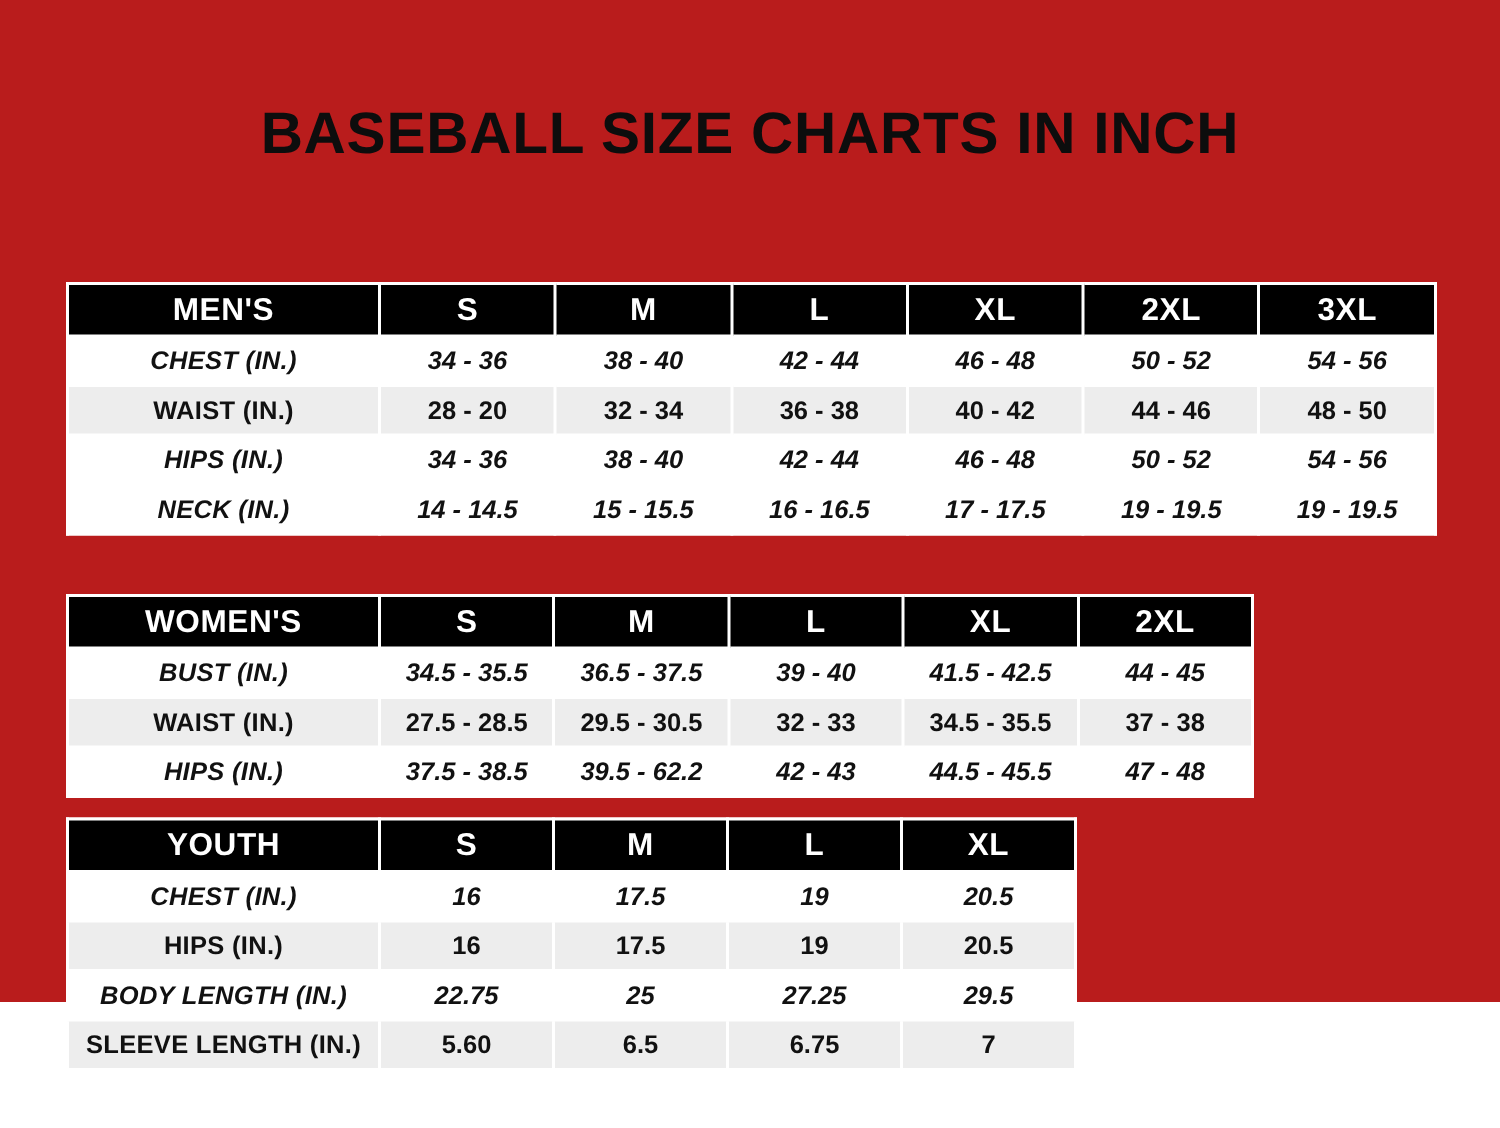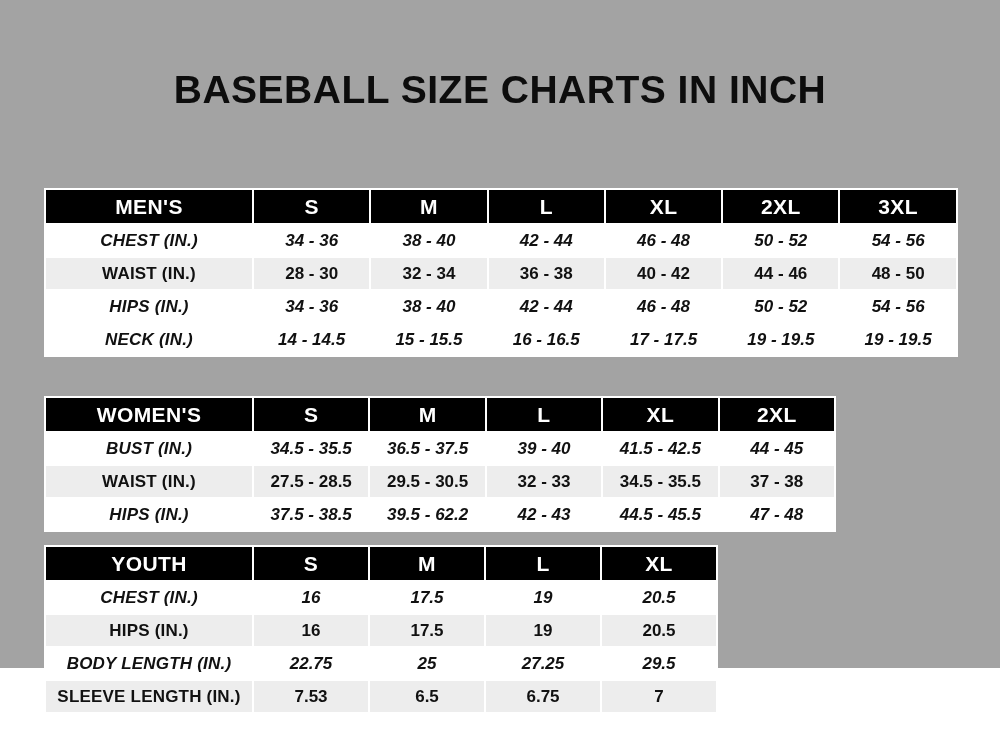--- a/index.html
+++ b/index.html
@@ -11,21 +11,21 @@
     width: 1000px;
     height: 752px;
     font-family: "Liberation Sans", sans-serif;
     color: #111111;
     overflow: hidden;
   }
   .page {
     position: relative;
     width: 1000px;
     height: 668px;
-    background: #a3a3a3;
+    background: #b91c1c;
   }
   .title {
     position: absolute;
     top: 68px;
     left: 0;
     width: 1000px;
     text-align: center;
     font-size: 39px;
     font-weight: bold;
     letter-spacing: 0.5px;
@@ -129,21 +129,21 @@
         <td class="rowlabel">CHEST (IN.)</td>
         <td>34 - 36</td>
         <td>38 - 40</td>
         <td>42 - 44</td>
         <td>46 - 48</td>
         <td>50 - 52</td>
         <td>54 - 56</td>
       </tr>
       <tr class="band-grey">
         <td class="rowlabel">WAIST (IN.)</td>
-        <td>28 - 30</td>
+        <td>28 - 20</td>
         <td>32 - 34</td>
         <td>36 - 38</td>
         <td>40 - 42</td>
         <td>44 - 46</td>
         <td>48 - 50</td>
       </tr>
       <tr class="band-light">
         <td class="rowlabel">HIPS (IN.)</td>
         <td>34 - 36</td>
         <td>38 - 40</td>
@@ -245,21 +245,21 @@
       </tr>
       <tr class="band-light">
         <td class="rowlabel">BODY LENGTH (IN.)</td>
         <td>22.75</td>
         <td>25</td>
         <td>27.25</td>
         <td>29.5</td>
       </tr>
       <tr class="band-grey">
         <td class="rowlabel">SLEEVE LENGTH (IN.)</td>
-        <td>7.53</td>
+        <td>5.60</td>
         <td>6.5</td>
         <td>6.75</td>
         <td>7</td>
       </tr>
     </tbody>
   </table>
 
 </div>
 
 </body></html>

